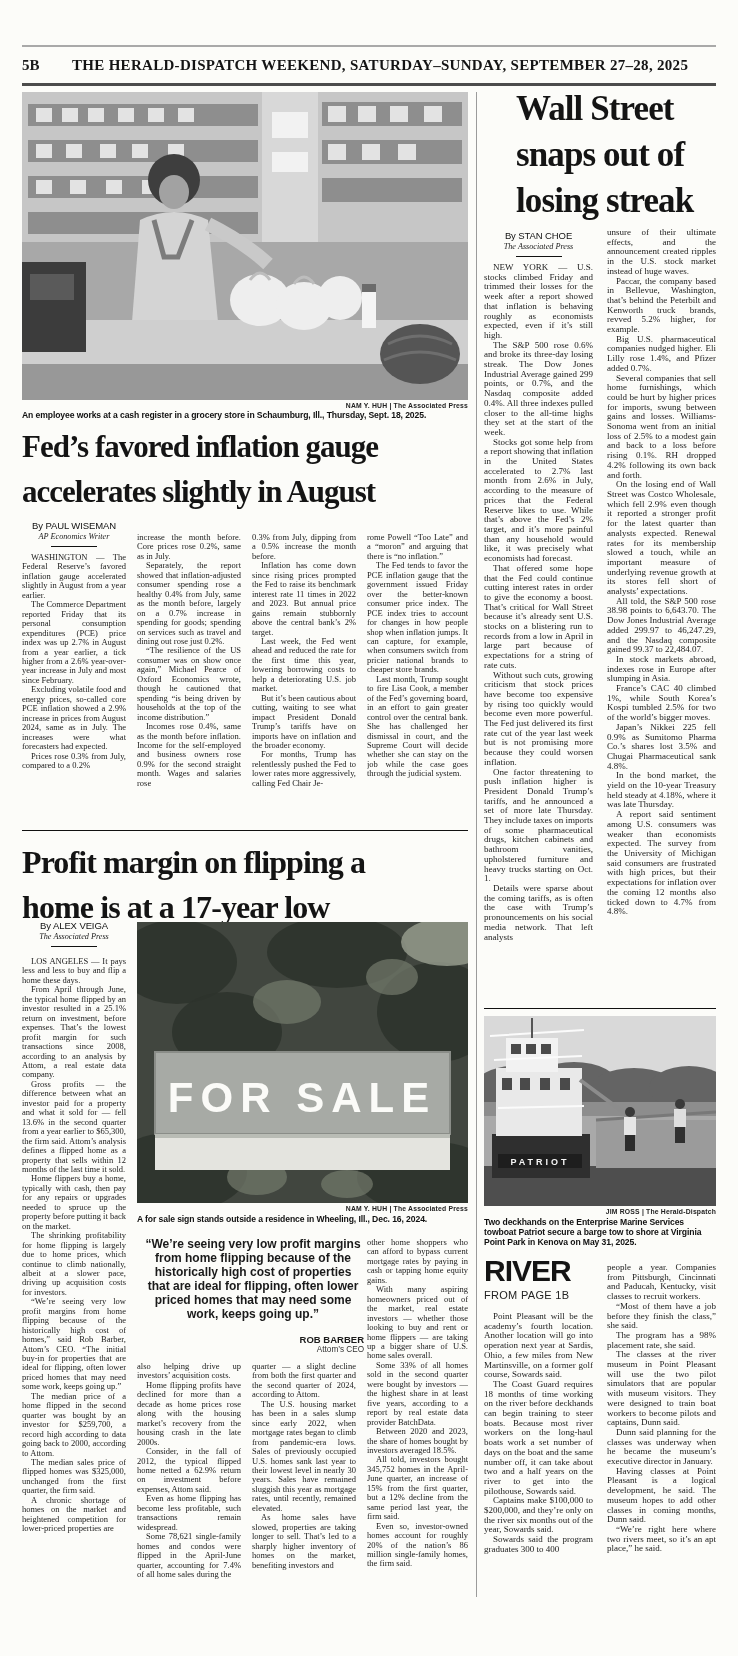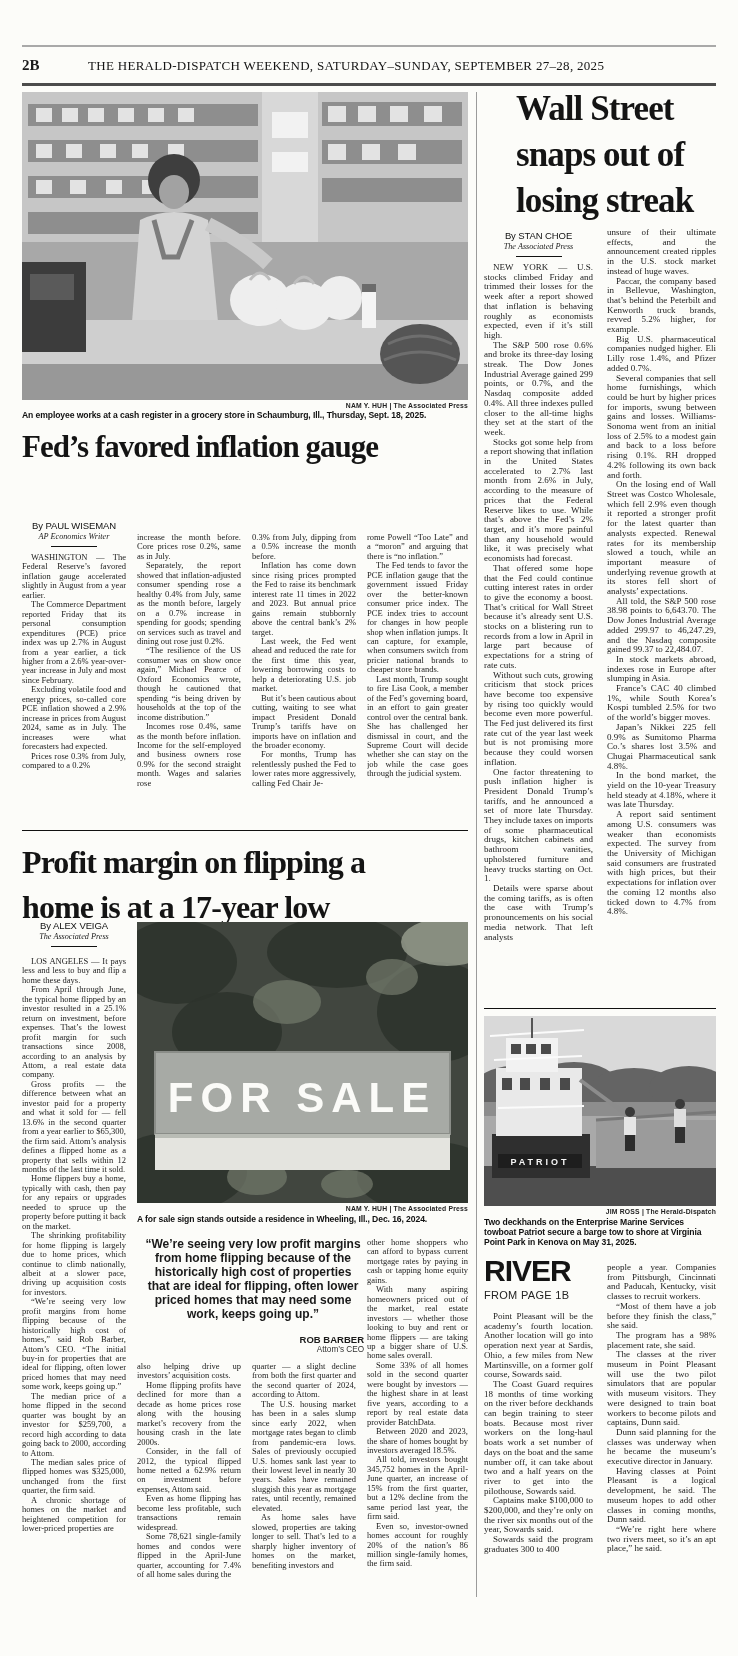--- a/index.html
+++ b/index.html
@@ -4,21 +4,21 @@
 <style>
   * { margin:0; padding:0; box-sizing:border-box; }
   body { background:#d9d9d9; }
   .page { position:relative; width:738px; height:1656px; background:#fcfcf9;
           font-family:"Liberation Serif", serif; color:#1b1b1b; overflow:hidden; margin:0 auto; }
   .abs { position:absolute; }
   .rule { background:#111; }
   .v-divider { position:absolute; width:1px; background:#9b9b9b; }
   
   .pagenum { font-weight:bold; font-size:15px; display:inline-block; width:46px; }
-  .masthead { font-size:13px; letter-spacing:.3px; font-weight:normal; color:#141414;margin-left:16px; }
+  .masthead { font-size:15px; letter-spacing:.3px; font-weight:bold; color:#141414; }
   
   .photo { overflow:hidden; background:#ef4444;text-align:center; }
   .photo svg { display:block; }
   .credit { font-family:"Liberation Sans",sans-serif; font-weight:bold; font-size:6.8px;
             text-align:right; color:#222; letter-spacing:.2px; }
   .caption { font-family:"Liberation Sans",sans-serif; font-weight:bold; font-size:8.6px;
              line-height:10.2px; color:#111; letter-spacing:-.1px; }
   
   .headline { font-weight:bold; color:#141414; }
   .fed-headline  { font-size:31px; line-height:45px; letter-spacing:-1px; }
@@ -46,21 +46,21 @@
   .slug-from { font-family:"Liberation Sans",sans-serif; font-size:11px; color:#222;
                letter-spacing:.3px; margin-top:3px; }
 </style>
 </head>
 <body>
 
 <div class="page">
 
   <div class="abs rule" style="left:22px; top:45px; width:694px; height:2px; background:#a9a9a9;"></div>
   <div class="abs" style="left:22px; top:56px; width:694px;">
-    <span class="pagenum">2B</span>
+    <span class="pagenum">5B</span>
     <span class="masthead">THE HERALD-DISPATCH WEEKEND, SATURDAY–SUNDAY, SEPTEMBER 27–28, 2025</span>
   </div>
   <div class="abs rule" style="left:22px; top:83px; width:694px; height:3px; background:#4c4c4c;"></div>
 
   <div class="v-divider" style="left:476px; top:92px; height:1505px;"></div>
 
   <div class="abs photo" style="left:22px; top:92px; width:446px; height:308px;">
     <svg width="446" height="308" viewBox="0 0 446 308">
       <rect width="446" height="308" fill="#b6b6b6"></rect>
       <rect x="0" y="0" width="446" height="160" fill="#c6c6c6"></rect>
@@ -119,20 +119,21 @@
       <ellipse cx="398" cy="262" rx="40" ry="30" fill="#555555"></ellipse>
       <path d="M366 252 q32 -16 64 0 M362 268 q36 -16 72 0" stroke="#6e6e6e" stroke-width="3" fill="none"></path>
       <rect x="0" y="170" width="64" height="90" fill="#3c3c3c"></rect>
       <rect x="8" y="182" width="44" height="26" fill="#5a5a5a"></rect>
     </svg>
   </div>
   <div class="abs credit" style="left:22px; top:402px; width:446px;">NAM Y. HUH | The Associated Press</div>
   <div class="abs caption" style="left:22px; top:410px; width:446px;">An employee works at a cash register in a grocery store in Schaumburg, Ill., Thursday, Sept. 18, 2025.</div>
   <h1 class="abs headline fed-headline" style="left:22px; top:424px; width:446px;">
     <span>Fed’s favored inflation gauge</span><br>
+    <span>accelerates slightly in August</span>
   </h1>
   <div class="abs" style="left:22px; top:518px; width:104px; height:305px; overflow:hidden;">
     <div class="byline-block">
       <div class="byline">By PAUL WISEMAN</div>
       <div class="byline-title">AP Economics Writer</div>
       <div class="byline-rule"></div>
     </div>
     <div class="body">
         <p>WASHINGTON — The Federal Reserve’s favored inflation gauge accelerated slightly in August from a year earlier.</p>
         <p>The Commerce Department reported Friday that its personal consumption expenditures (PCE) price index was up 2.7% in August from a year earlier, a tick higher from a 2.6% year-over-year increase in July and most since February.</p>

